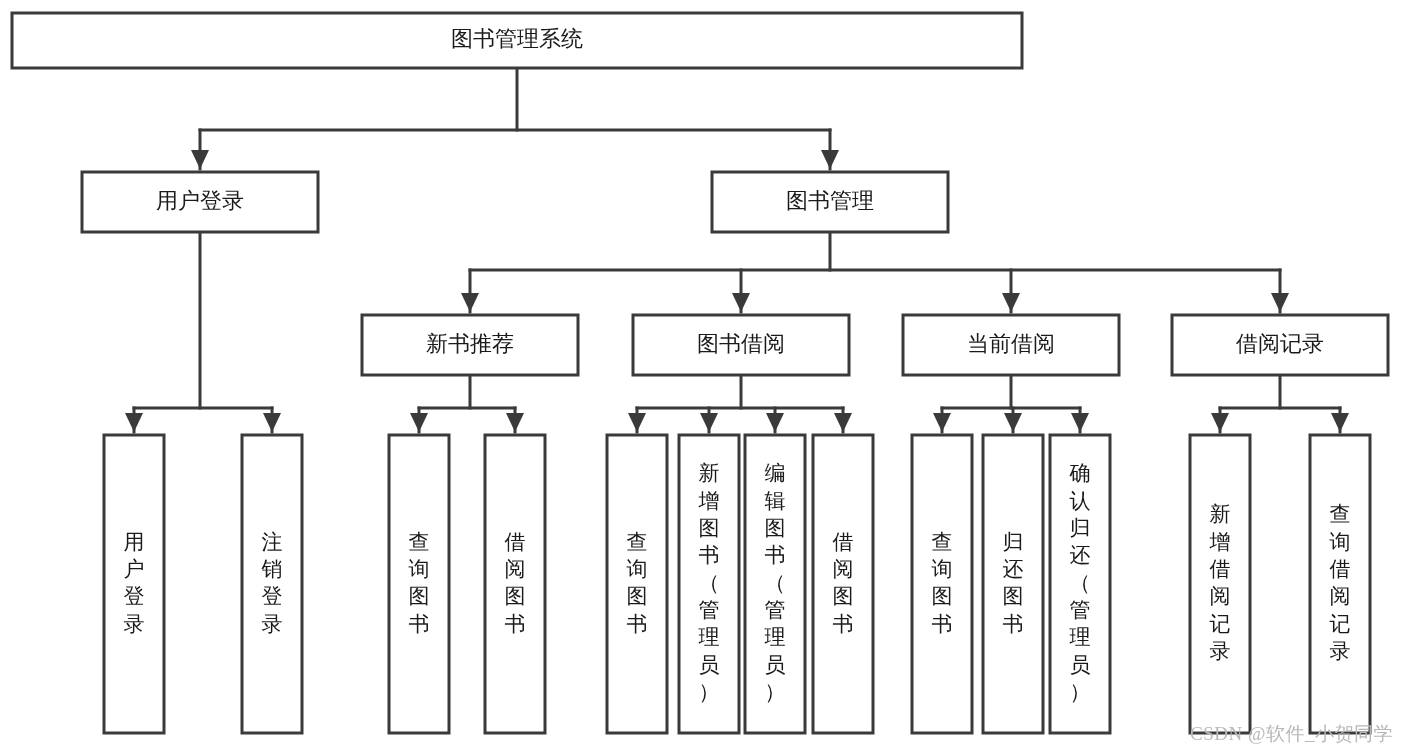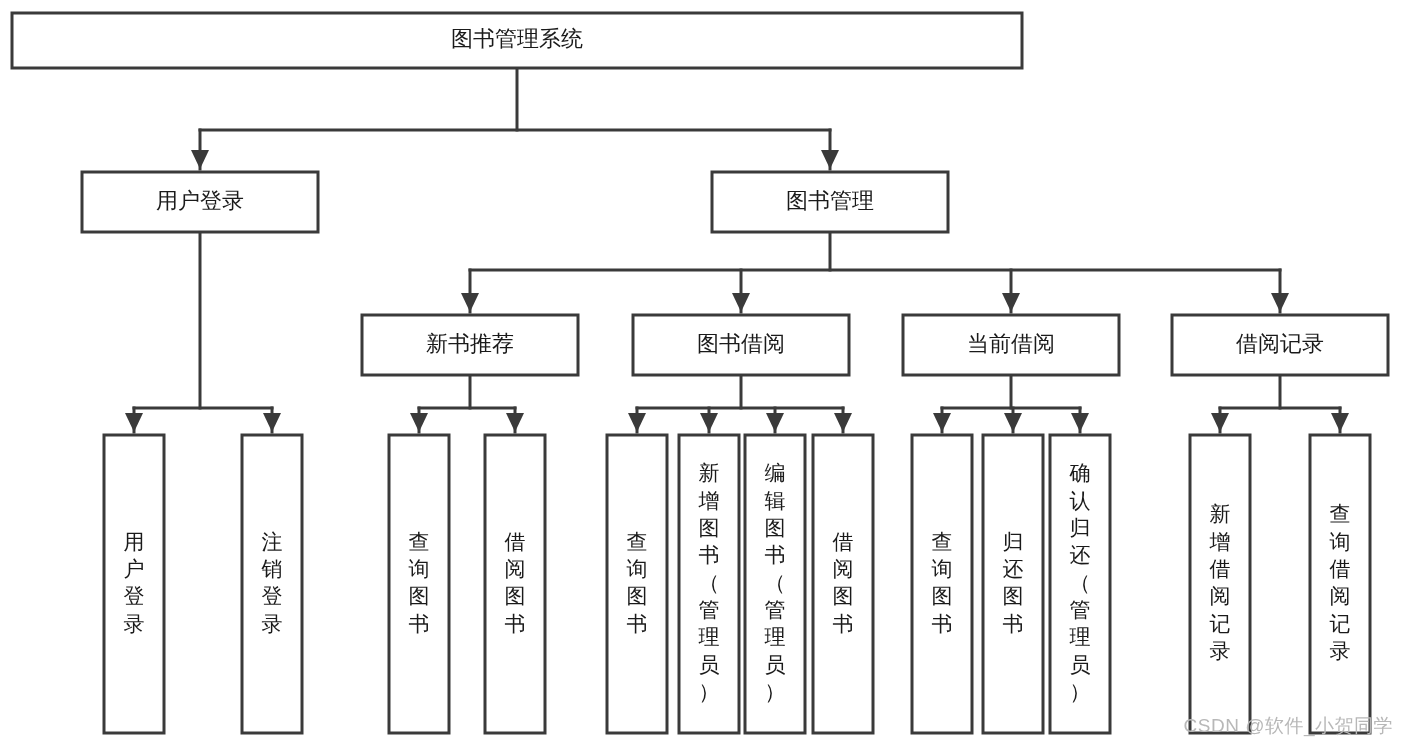--- a/index.html
+++ b/index.html
@@ -51,22 +51,22 @@
   }
   .leaf-label {
     font-family: "Liberation Sans", "DejaVu Sans", sans-serif;
     fill: #1a1a1a;
     font-size: 21px;
     text-anchor: middle;
   }
   .watermark {
     position: absolute;
     right: 12px;
-    bottom: 8px;
-    font-family: Liberation Sans, sans-serif;
+    bottom: 0;
+    font-family: Liberation Serif, serif;
     font-size: 19px;
     color: #b8b8b8;
     letter-spacing: 0.5px;
     white-space: nowrap;
     pointer-events: none;
   }
 </style>
 </head>
 <body>
 

